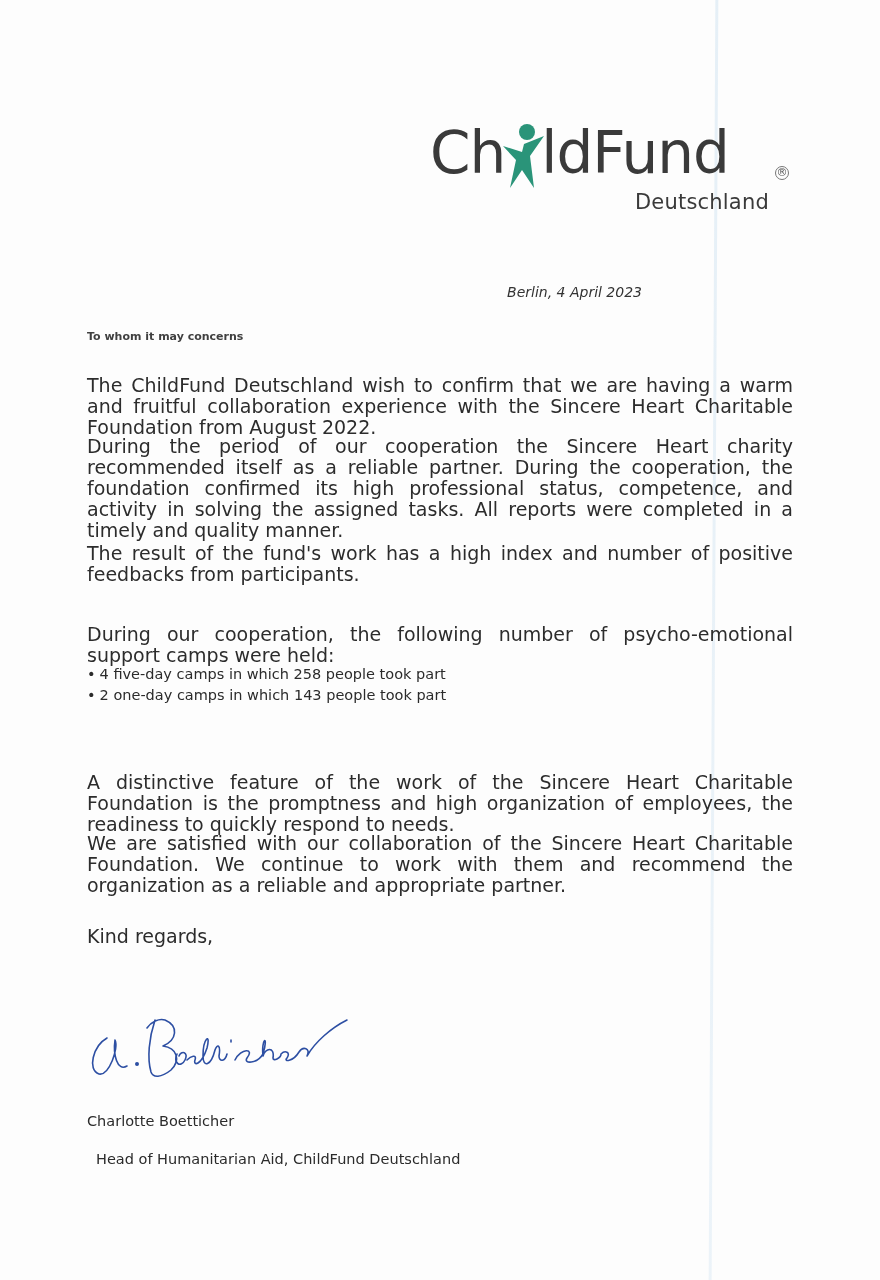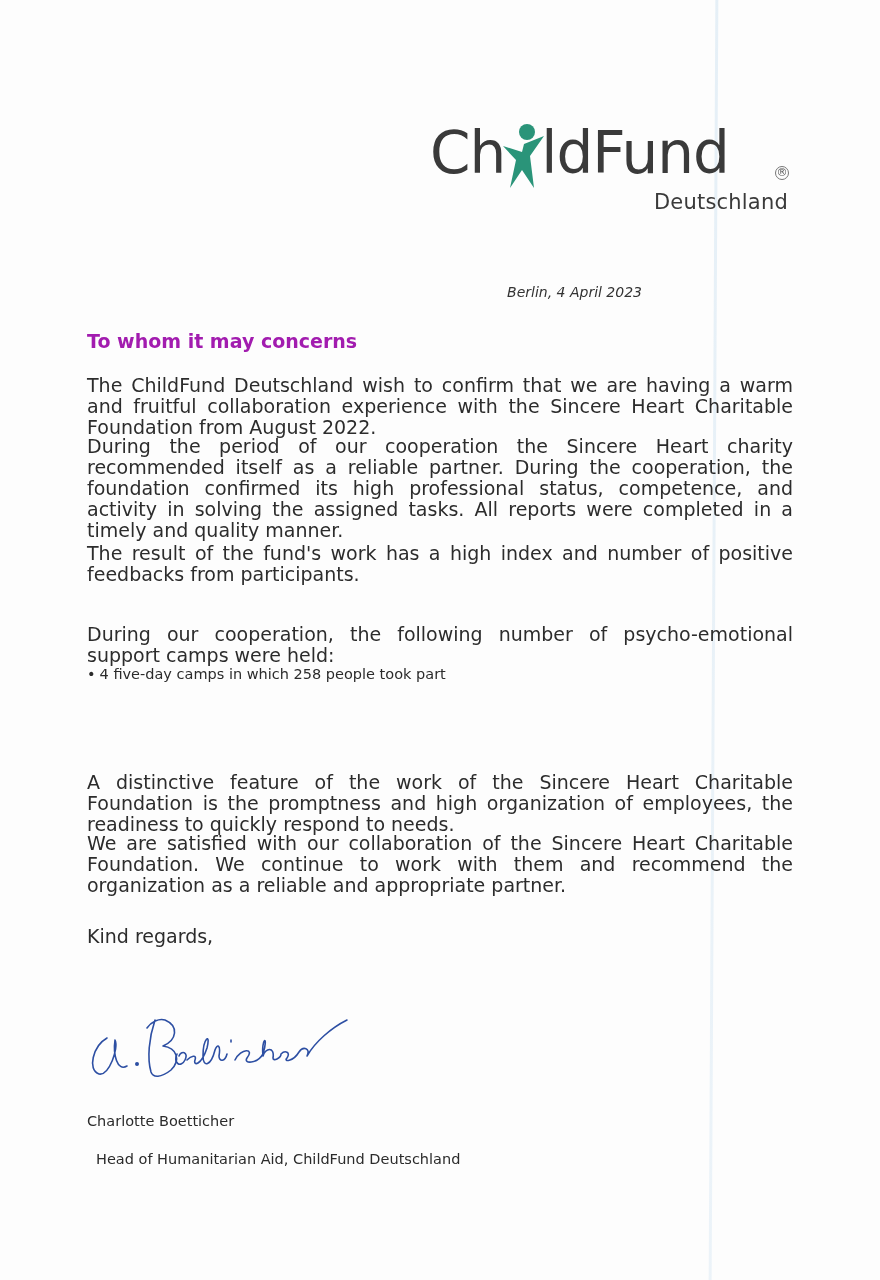--- a/index.html
+++ b/index.html
@@ -28,29 +28,28 @@
     .logo-word .gap { display: inline-block; width: 36px; }
     .logo-figure { position: absolute; left: 70px; top: 4px; width: 46px; height: 70px; }
     .logo-reg {
       position: absolute; left: 345px; top: 48px; font-size: 11px; color: #555;
       border: 1px solid #777; border-radius: 50%; width: 12px; height: 12px;
       line-height: 12px; text-align: center;
     }
     .logo-sub {
       position: absolute; left: 205px; top: 72px; font-size: 21px; color: #3a3a3a;
       letter-spacing: 0.2px;
-      margin-left: 19px;
     }
     .date {
       position: absolute; right: 86px; top: 284px;
       font-style: italic; font-size: 14px; color: #333;
     }
     .salutation {
       position: absolute; left: 87px; top: 330px;
-      font-size: 19px; font-weight: bold; color: #a21caf;
+      font-size: 11px; font-weight: bold; color: #404040;
     }
     .body-text {
       position: absolute; left: 87px; width: 706px;
       font-size: 19px; line-height: 21px; color: #2c2c2c; text-align: justify;
       margin: 0;
     }
     .p1 { top: 375px; }
     .p2 { top: 436px; }
     .p3 { top: 543px; }
     .p4 { top: 624px; }
@@ -87,20 +86,21 @@
   <div class="date">Berlin, 4 April 2023</div>
   <div class="salutation">To whom it may concerns</div>
 
   <p class="body-text p1">The ChildFund Deutschland wish to confirm that we are having a warm and fruitful collaboration experience with the Sincere Heart Charitable Foundation from August 2022.</p>
   <p class="body-text p2">During the period of our cooperation the Sincere Heart charity recommended itself as a reliable partner. During the cooperation, the foundation confirmed its high professional status, competence, and activity in solving the assigned tasks.  All reports were completed in a timely and quality manner.</p>
   <p class="body-text p3">The result of the fund's work has a high index and number of positive feedbacks from participants.</p>
   <p class="body-text p4">During our cooperation, the following number of psycho-emotional support camps were held:</p>
 
   <ul class="bullets">
     <li>4 five-day camps in which 258 people took part</li>
+    <li>2 one-day camps in which 143 people took part</li>
   </ul>
 
   <p class="body-text p5">A distinctive feature of the work of the Sincere Heart Charitable Foundation is the promptness and high organization of employees, the readiness to quickly respond to needs.</p>
   <p class="body-text p6">We are satisfied with our collaboration of the Sincere Heart Charitable Foundation. We continue to work with them and recommend the organization as a reliable and appropriate partner.</p>
   <p class="body-text closing">Kind regards,</p>
 
   <svg class="signature" viewBox="0 0 270 85" fill="none" stroke="#2d4fa3" stroke-width="1.6" stroke-linecap="round" stroke-linejoin="round">
     <path d="M22 40 C 8 48, 2 72, 14 76 C 24 78, 34 50, 30 42 C 28 56, 32 74, 42 68"></path>
     <circle cx="52" cy="66" r="1.2" fill="#2d4fa3"></circle>
     <path d="M70 22 C 64 40, 62 60, 66 74 C 68 80, 76 80, 86 72 C 96 62, 92 50, 78 48 C 92 42, 94 28, 80 22 C 74 20, 66 24, 62 30"></path>

